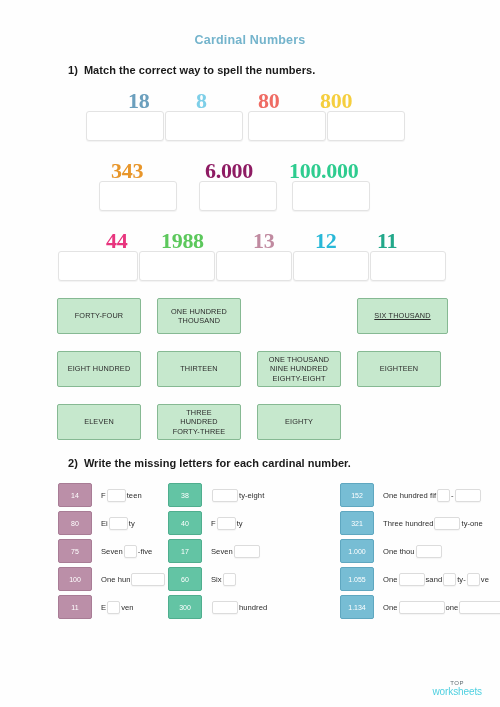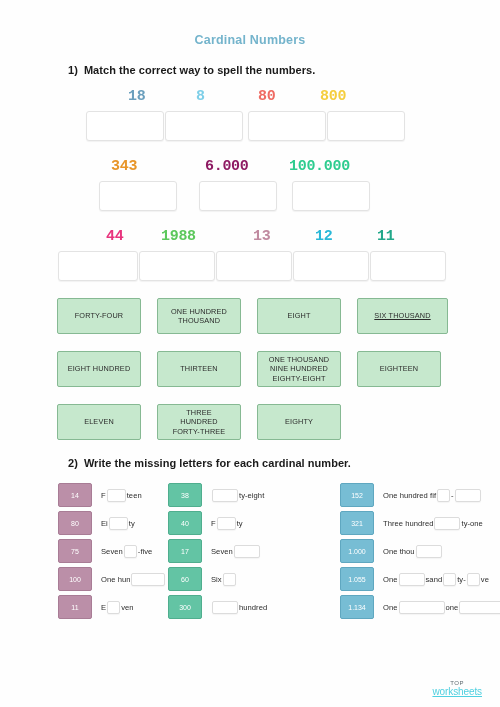--- a/index.html
+++ b/index.html
@@ -48,24 +48,24 @@
   .numrow {
     position: relative;
     width: 500px;
   }
   .numlabels {
     position: relative;
     height: 23px;
   }
   .numlabel {
     position: absolute;
-    font-size: 15px;
+    font-size: 22px;
     font-weight: bold;
     letter-spacing: -0.3px;
-    font-family: Liberation Mono, monospace;
+    font-family: Liberation Serif, serif;
     white-space: nowrap;
   }
   .boxrow {
     position: relative;
   }
   .ansbox {
     position: absolute;
     background: #ffffff;
     border: 1px solid #e3e3e3;
     border-radius: 3px;
@@ -163,21 +163,20 @@
     font-size: 6px;
     color: #5f6a70;
     letter-spacing: 0.6px;
     font-weight: normal;
   }
   .footer .ws {
     font-size: 10px;
     color: #4fd0e0;
     letter-spacing: -0.1px;
     margin-top: 1px;
-    text-decoration: underline;
   }
 </style>
 </head>
 <body>
 
 <div class="page">
 
   <div class="title">Cardinal Numbers</div>
 
   <div class="instruction">
@@ -229,23 +228,20 @@
       </div>
     </div>
 
   <div class="tiles" id="ex1-tiles" style="height: 142px;">
       <div class="tile" style="left: 57px; top: 0px; width: 84px; height: 36px;">
         <span>FORTY-FOUR</span>
       </div>
       <div class="tile" style="left: 157px; top: 0px; width: 84px; height: 36px;">
         <span>ONE HUNDRED<br>THOUSAND</span>
       </div>
-      <div class="tile" style="left: 257px; top: 0px; width: 84px; height: 36px;">
-        <span>EIGHT</span>
-      </div>
       <div class="tile" style="left: 357px; top: 0px; width: 91px; height: 36px; text-decoration: underline;">
         <span>SIX THOUSAND</span>
       </div>
       <div class="tile" style="left: 57px; top: 53px; width: 84px; height: 36px;">
         <span>EIGHT HUNDRED</span>
       </div>
       <div class="tile" style="left: 157px; top: 53px; width: 84px; height: 36px;">
         <span>THIRTEEN</span>
       </div>
       <div class="tile" style="left: 257px; top: 53px; width: 84px; height: 36px;">

